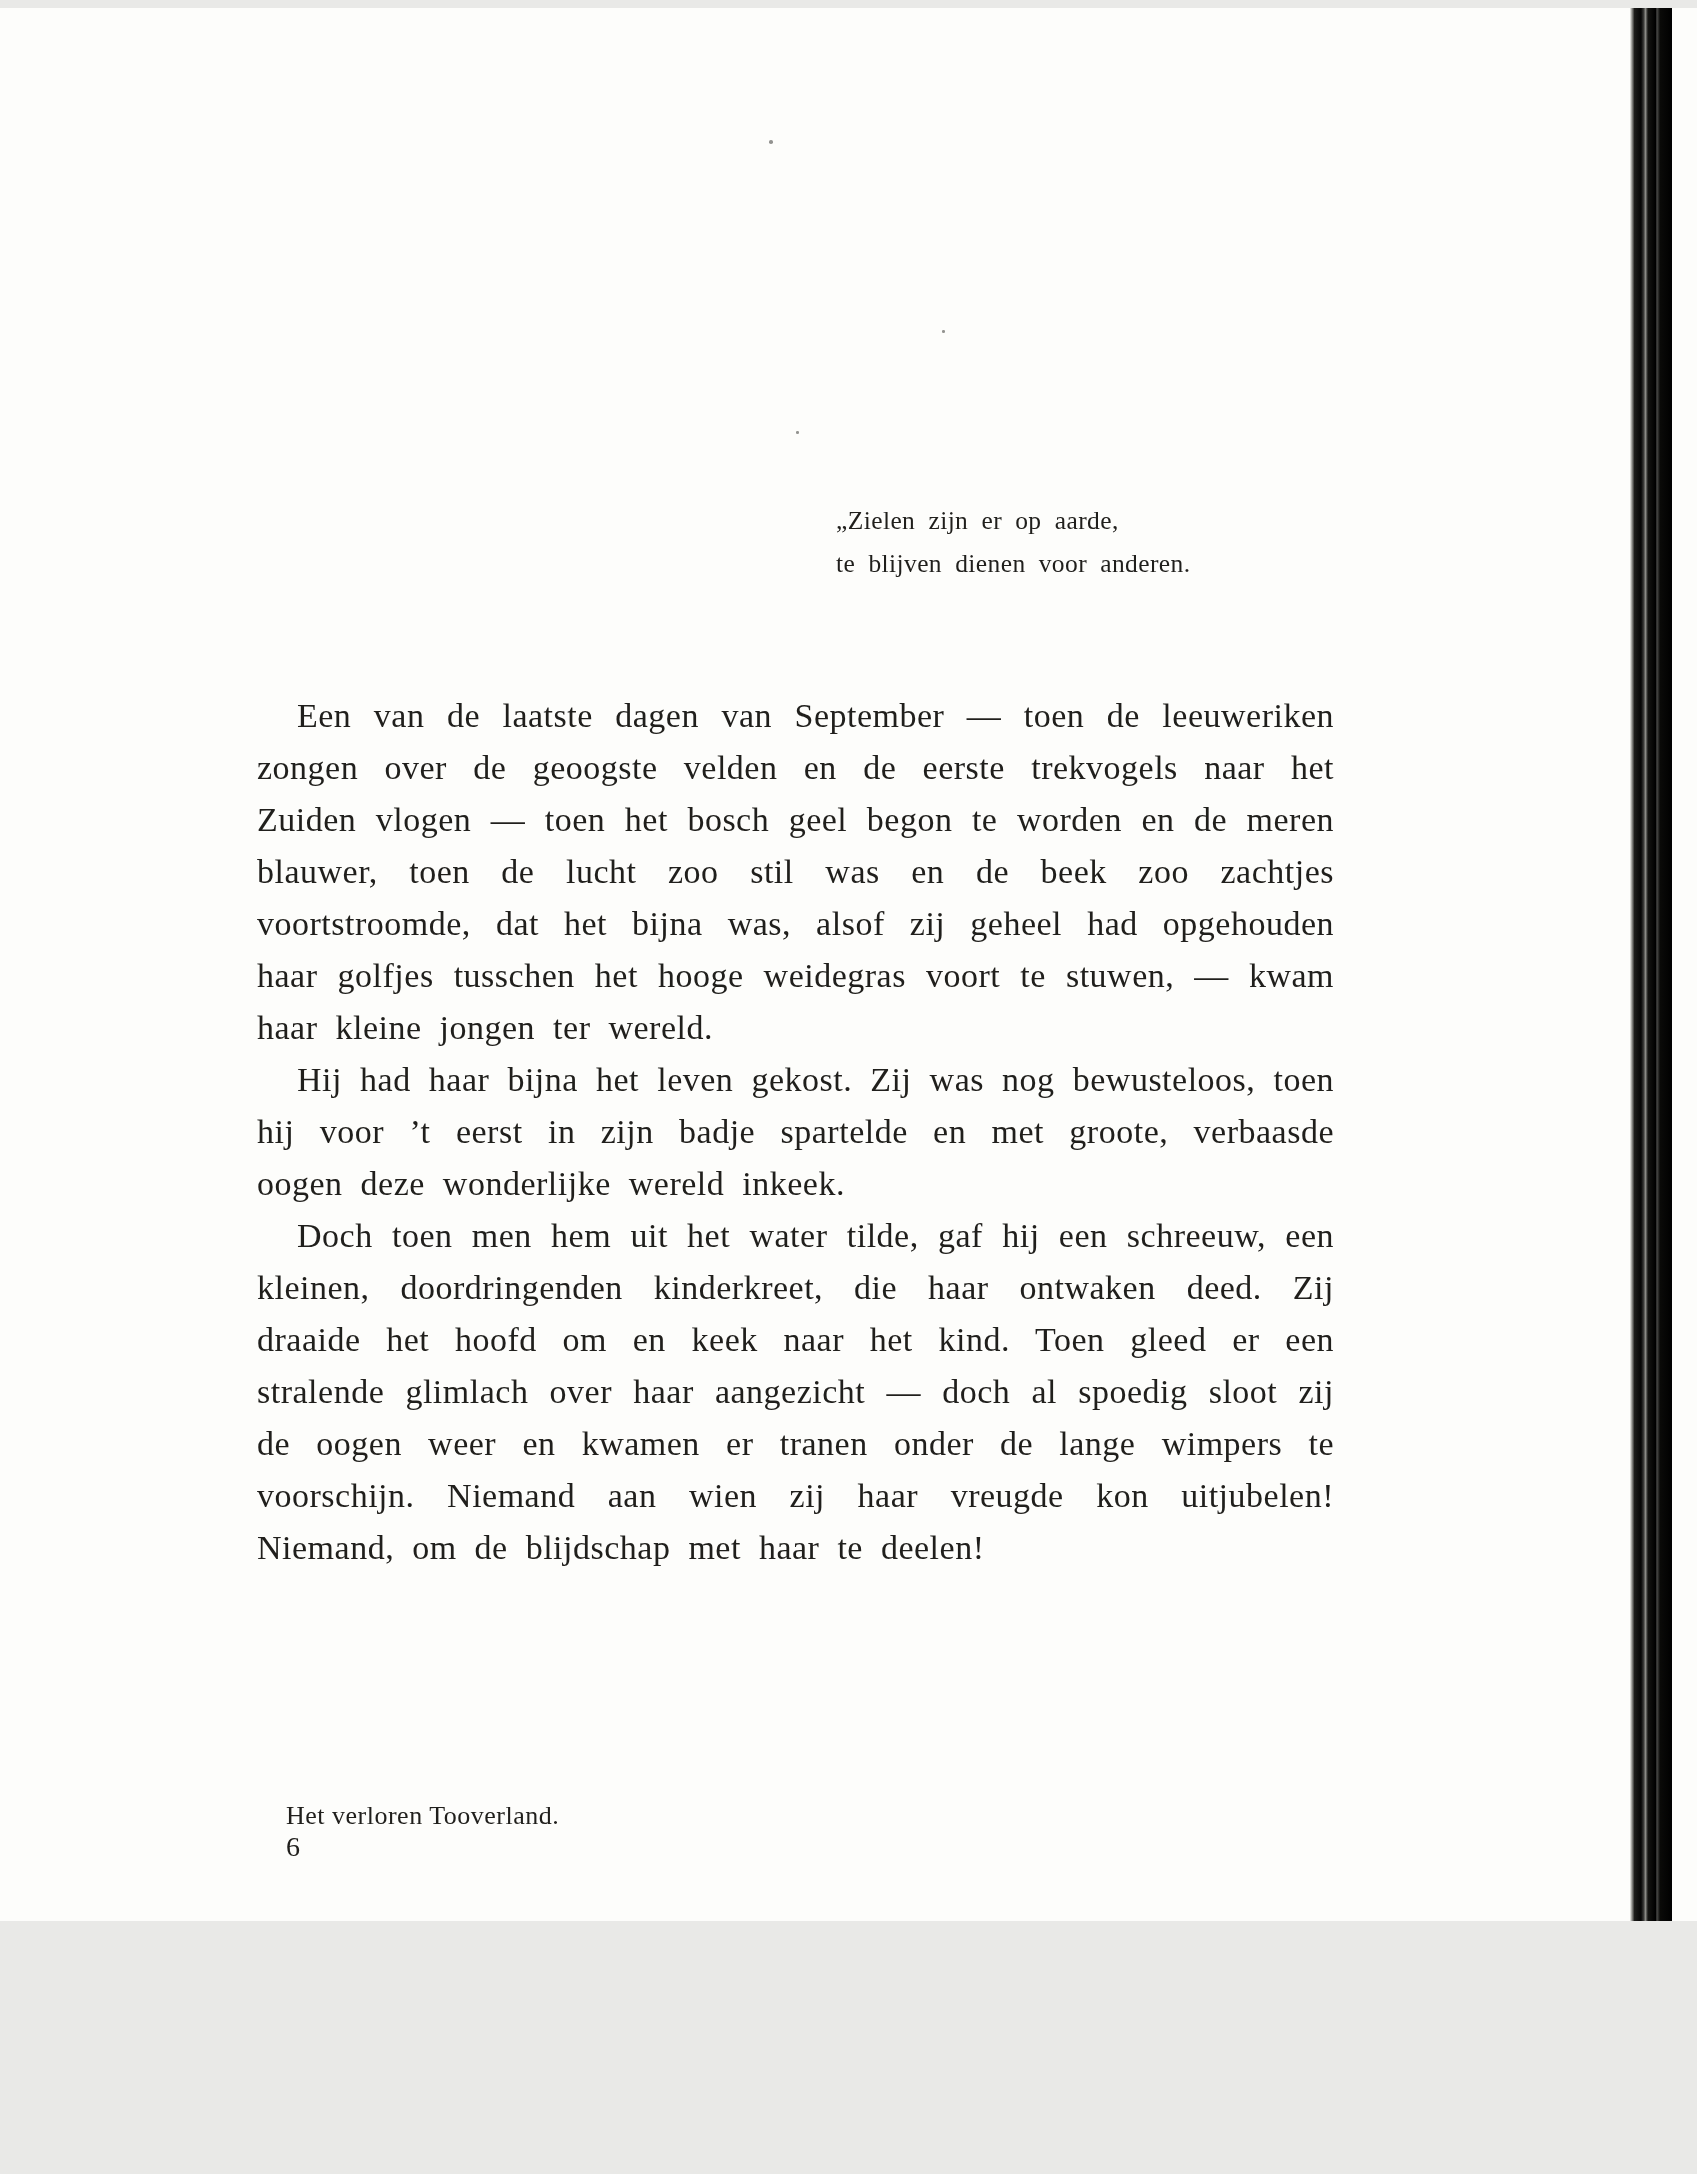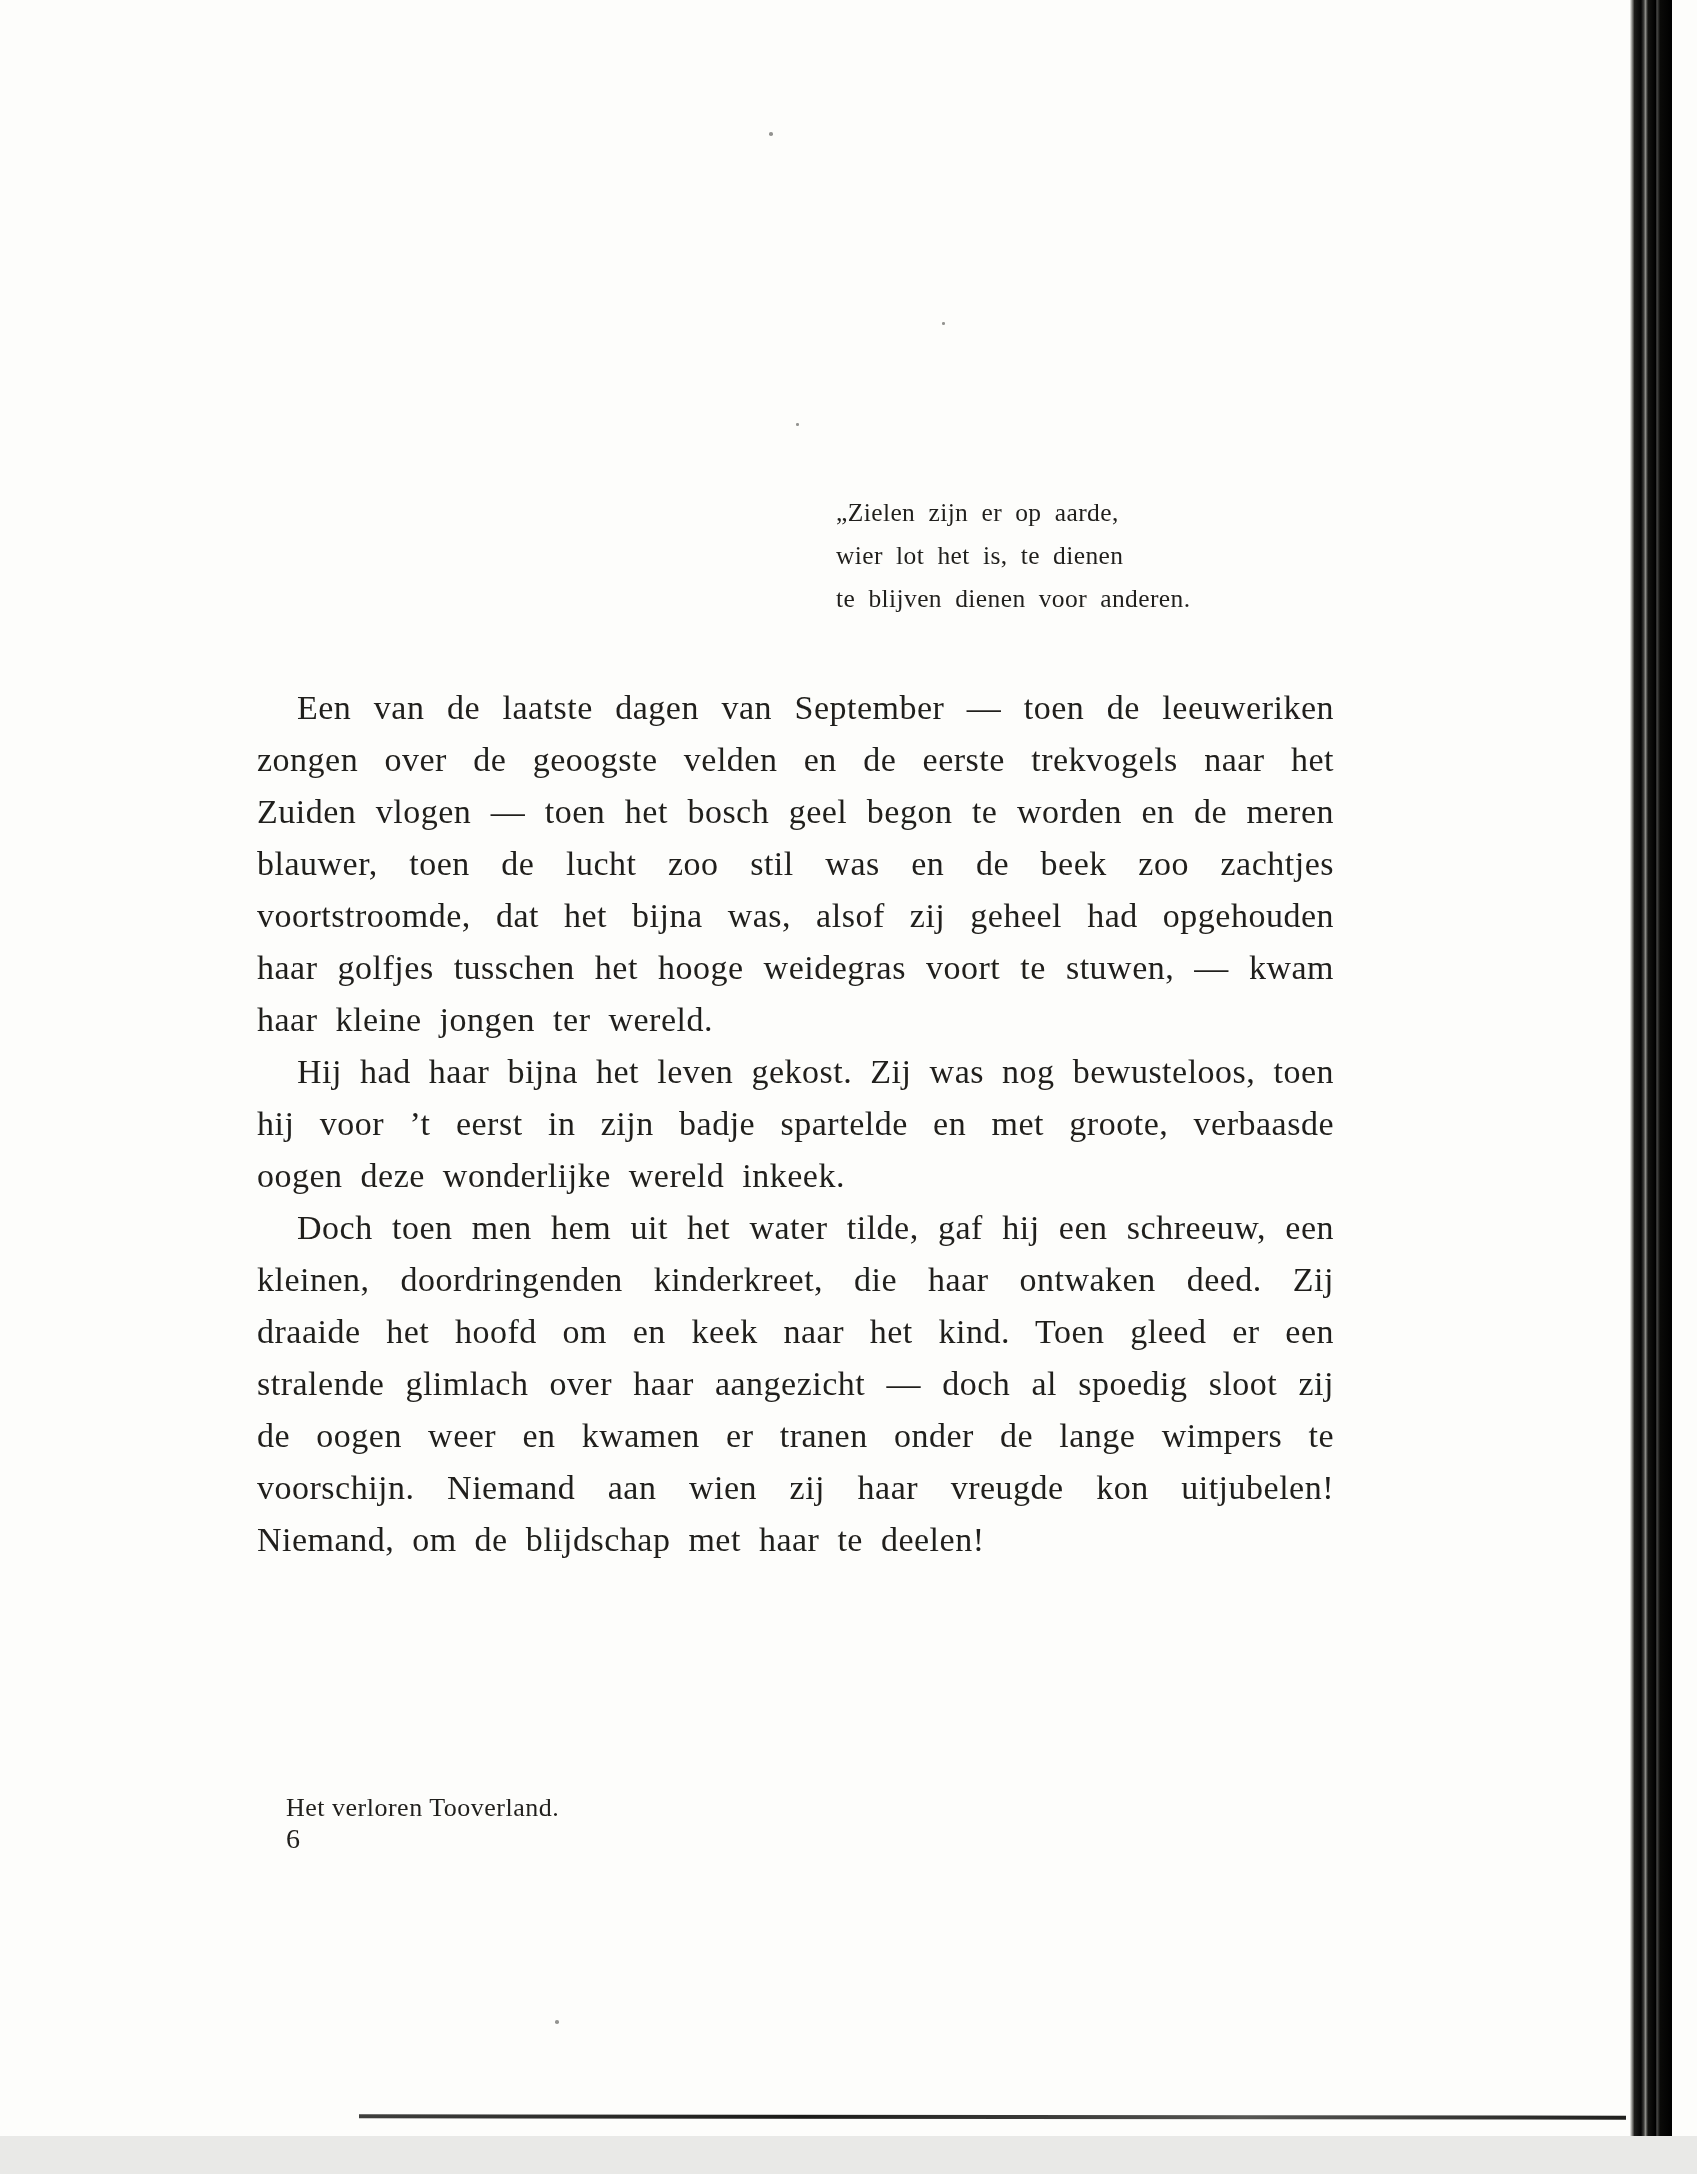--- a/index.html
+++ b/index.html
@@ -7,22 +7,22 @@
     --ink:#201f1c;
   }
   html,body{
     margin:0;
     padding:0;
     background:#e9e9e7;
   }
   .page{
     position:relative;
     width:1697px;
-    height:2136px;
-    margin:0 auto;
+    height:1913px;
+    margin:8px auto;
     background:var(--paper);
     overflow:hidden;
     font-family:"Liberation Serif","DejaVu Serif",serif;
     color:var(--ink);
   }
 
   
   .epigraph{
     position:absolute;
     left:836px;
@@ -127,21 +127,20 @@
   .speck.s3{ left:796px; top:423px; width:2.7px; height:2.7px; }
   .speck.s4{ left:555px; top:2020px; }
 </style>
 </head>
 <body>
 
 <div class="page">
 
   <div class="epigraph" id="epigraph">
       <div class="ep-line">„Zielen zijn er op aarde,</div>
-      <div class="ep-line">wier lot het is, te dienen</div>
       <div class="ep-line">te blijven dienen voor anderen.</div>
     </div>
 
   <div class="body-text" id="body-text">
       <p class="para">Een van de laatste dagen van September — toen de leeuweriken zongen over de geoogste velden en de eerste trekvogels naar het Zuiden vlogen — toen het bosch geel begon te worden en de meren blauwer, toen de lucht zoo stil was en de beek zoo zachtjes voortstroomde, dat het bijna was, alsof zij geheel had opgehouden haar golfjes tusschen het hooge weidegras voort te stuwen, — kwam haar kleine jongen ter wereld.</p>
       <p class="para">Hij had haar bijna het leven gekost. Zij was nog bewusteloos, toen hij voor ’t eerst in zijn badje spartelde en met groote, verbaasde oogen deze wonderlijke wereld inkeek.</p>
       <p class="para">Doch toen men hem uit het water tilde, gaf hij een schreeuw, een kleinen, doordringenden kinderkreet, die haar ontwaken deed. Zij draaide het hoofd om en keek naar het kind. Toen gleed er een stralende glimlach over haar aangezicht — doch al spoedig sloot zij de oogen weer en kwamen er tranen onder de lange wimpers te voorschijn. Niemand aan wien zij haar vreugde kon uitjubelen! Niemand, om de blijdschap met haar te deelen!</p>
     </div>
 
   <div class="footer">

